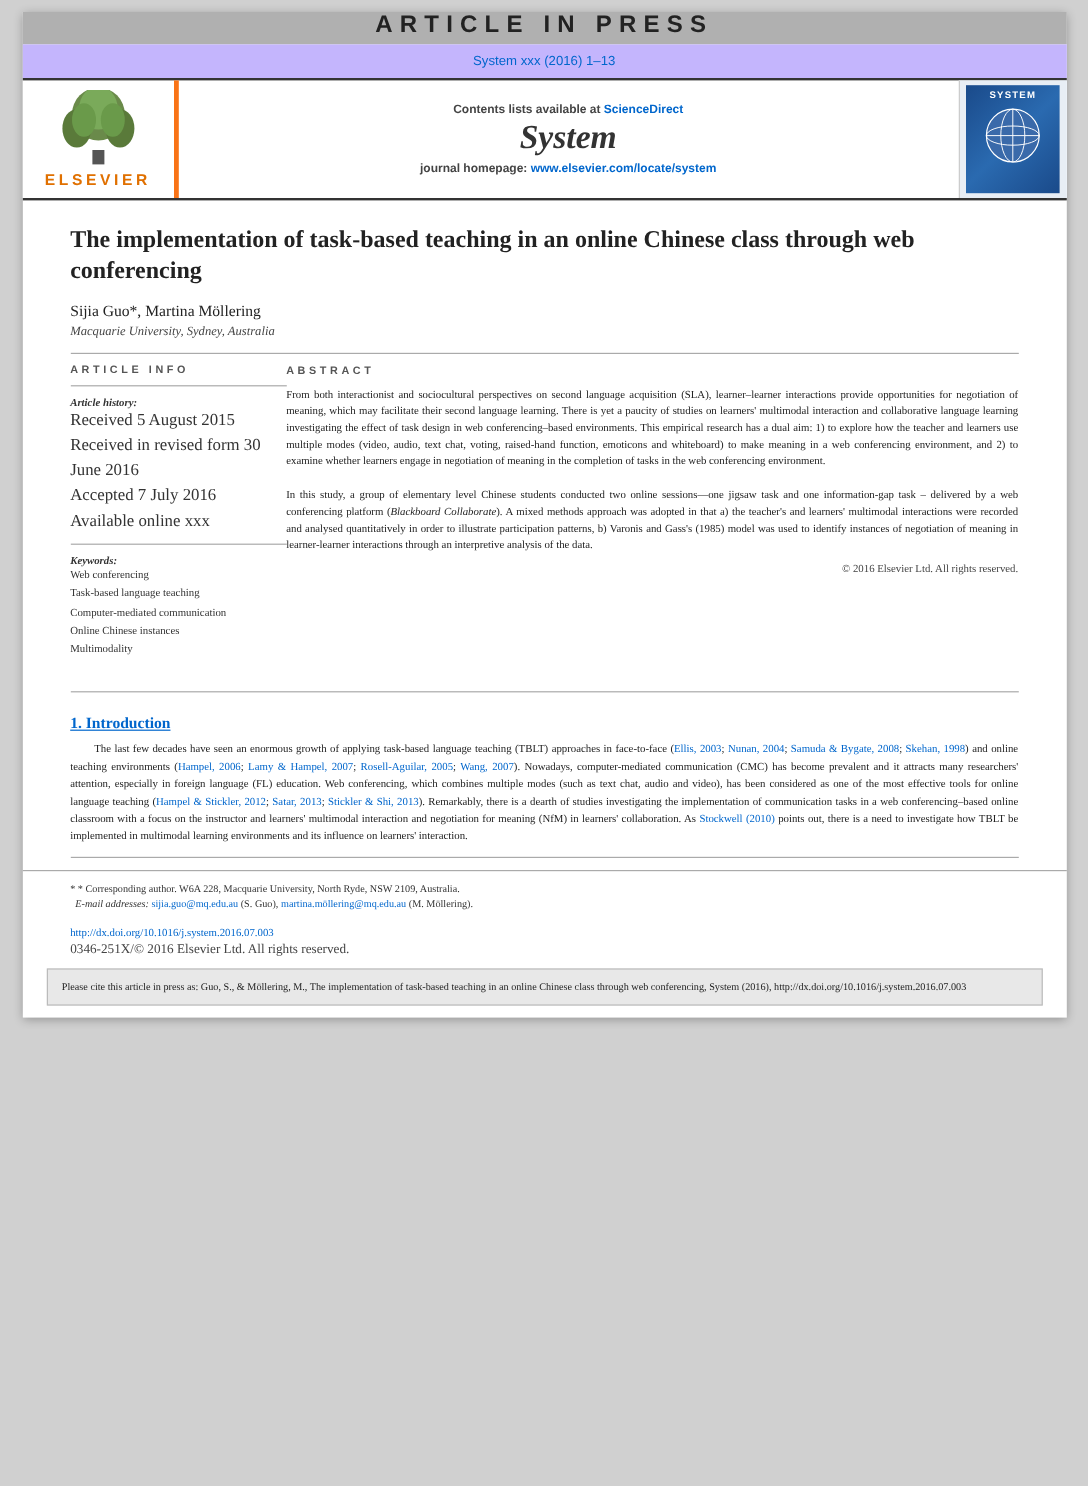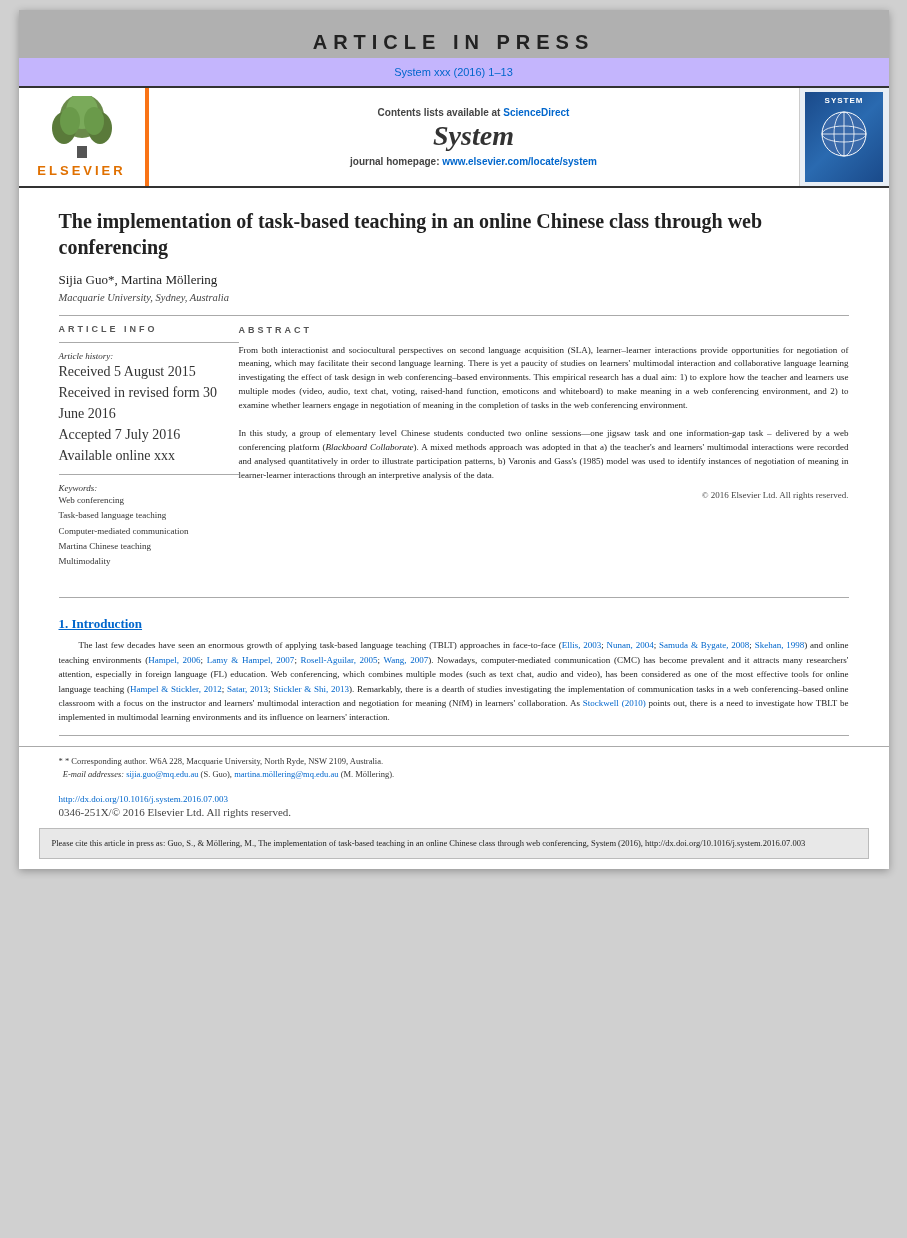--- a/index.html
+++ b/index.html
@@ -12,21 +12,21 @@
     }
     .page {
       width: 870px;
       background: #fff;
       box-shadow: 0 2px 8px rgba(0,0,0,0.3);
     }
     
     .article-in-press-banner {
       background: #b0b0b0;
       text-align: center;
-      padding: 21px 0 4px;
+      padding: 0 0 4px;
     }
     .article-in-press-banner .aip-title {
       font-family: Arial, sans-serif;
       font-size: 20px;
       font-weight: bold;
       letter-spacing: 6px;
       color: #222;
       text-transform: uppercase;
     }
     .journal-ref {
@@ -181,21 +181,21 @@
       letter-spacing: 3px;
       color: #555;
       margin-bottom: 6px;
       text-transform: uppercase;
     }
     .info-block {
       margin-bottom: 8px;
     }
     .info-label {
       font-style: italic;
-      font-weight: normal;
+      font-weight: bold;
       font-size: 9px;
       color: #333;
     }
     .info-text {
       font-size: 14px;
       color: #333;
       line-height: 1.5;
     }
     .keywords-list {
       font-size: 9px;
@@ -358,21 +358,21 @@
           <div class="info-text">Accepted 7 July 2016</div>
           <div class="info-text">Available online xxx</div>
         </div>
         <hr class="divider">
         <div class="info-block">
           <div class="info-label">Keywords:</div>
           <div class="keywords-list" id="keywords-container">
               <div>Web conferencing</div>
               <div>Task-based language teaching</div>
               <div>Computer-mediated communication</div>
-              <div>Martina Chinese teaching</div>
+              <div>Online Chinese instances</div>
               <div>Multimodality</div>
             </div>
         </div>
       </div>
 
       <div class="abstract-section">
         <div class="section-header-small">ABSTRACT</div>
         <div class="abstract-text" id="abstract-p1">From both interactionist and sociocultural perspectives on second language acquisition (SLA), learner–learner interactions provide opportunities for negotiation of meaning, which may facilitate their second language learning. There is yet a paucity of studies on learners' multimodal interaction and collaborative language learning investigating the effect of task design in web conferencing–based environments. This empirical research has a dual aim: 1) to explore how the teacher and learners use multiple modes (video, audio, text chat, voting, raised-hand function, emoticons and whiteboard) to make meaning in a web conferencing environment, and 2) to examine whether learners engage in negotiation of meaning in the completion of tasks in the web conferencing environment.</div>
         <br>
         <div class="abstract-text" id="abstract-p2">In this study, a group of elementary level Chinese students conducted two online sessions—one jigsaw task and one information-gap task – delivered by a web conferencing platform (<em>Blackboard Collaborate</em>). A mixed methods approach was adopted in that a) the teacher's and learners' multimodal interactions were recorded and analysed quantitatively in order to illustrate participation patterns, b) Varonis and Gass's (1985) model was used to identify instances of negotiation of meaning in learner-learner interactions through an interpretive analysis of the data.</div>

